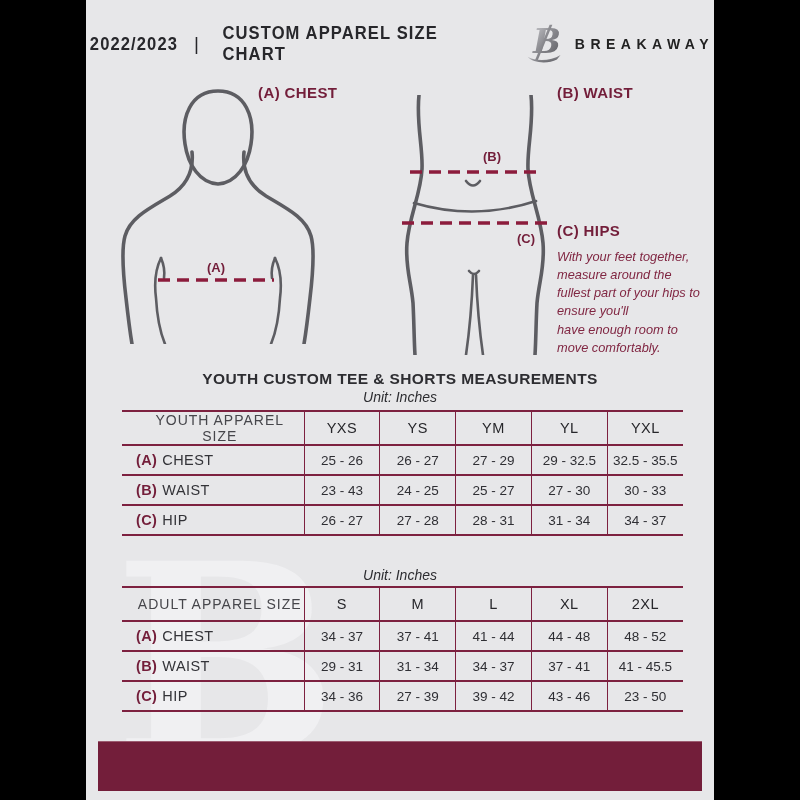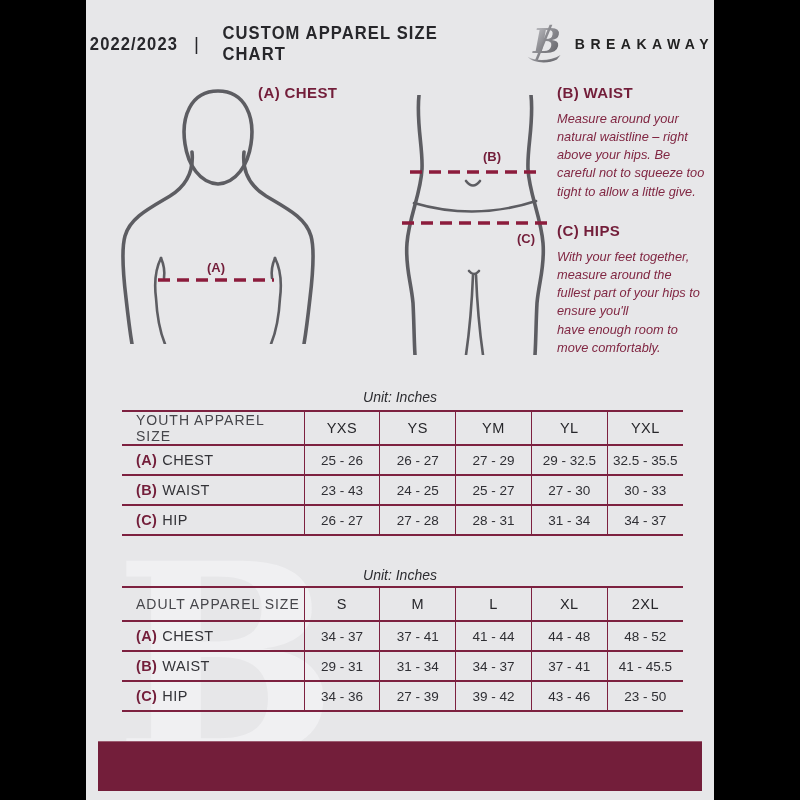--- a/index.html
+++ b/index.html
@@ -101,21 +101,21 @@
     border-top:2px solid var(--maroon);
   }
   .t1{top:410px;} .t2{top:586px;}
   .size-table tr{border-bottom:2px solid var(--maroon);}
   .size-table tr.head{height:34px;}
   .size-table tr.row{height:30px;}
   .size-table th,.size-table td{padding:0;vertical-align:middle;}
   .size-table .val{border-left:1.5px solid var(--maroon);text-align:center;}
   .size-table th.size-head{
     font-weight:400;color:#46464b;font-size:14px;letter-spacing:1px;
-    text-align:left;padding-left:14px;
+    text-align:center;padding-left:14px;
   }
   .size-table th.col-head{
     font-weight:normal;color:var(--ink);font-size:14.5px;letter-spacing:.5px;
   }
   .size-table td.label-cell{
     text-align:left;padding-left:14px;font-size:14.5px;color:#333338;
     letter-spacing:.4px;
   }
   .size-table td.label-cell .prefix{
     color:var(--maroon-dark);font-weight:bold;margin-right:5px;
@@ -186,28 +186,28 @@
       <path class="dash" d="M 2,128 L 148,128"></path>
       <text x="92" y="66" text-anchor="middle">(B)</text>
       <text x="126" y="148" text-anchor="middle">(C)</text>
     </svg>
 
     <div class="instr instr-a">
       <h3>(A) CHEST</h3>
     </div>
     <div class="instr instr-b">
       <h3>(B) WAIST</h3>
-      <p>Measure around your natural waistline – right above your hips. Be careful not to squeeze too tight to allow a little give.</p>
     </div>
     <div class="instr instr-c">
       <h3>(C) HIPS</h3>
       <p>With your feet together, measure around the fullest part of your hips to ensure you'll
 have enough room to move comfortably.</p>
     </div>
 
+    <div class="sect-title t1-title">YOUTH CUSTOM TEE &amp; SHORTS MEASUREMENTS</div>
     <div class="sect-unit t1-unit">Unit: Inches</div>
     <table class="size-table t1">
       <colgroup>
           <col style="width:182px">
           <col>
           <col>
           <col>
           <col>
           <col>
         </colgroup>

